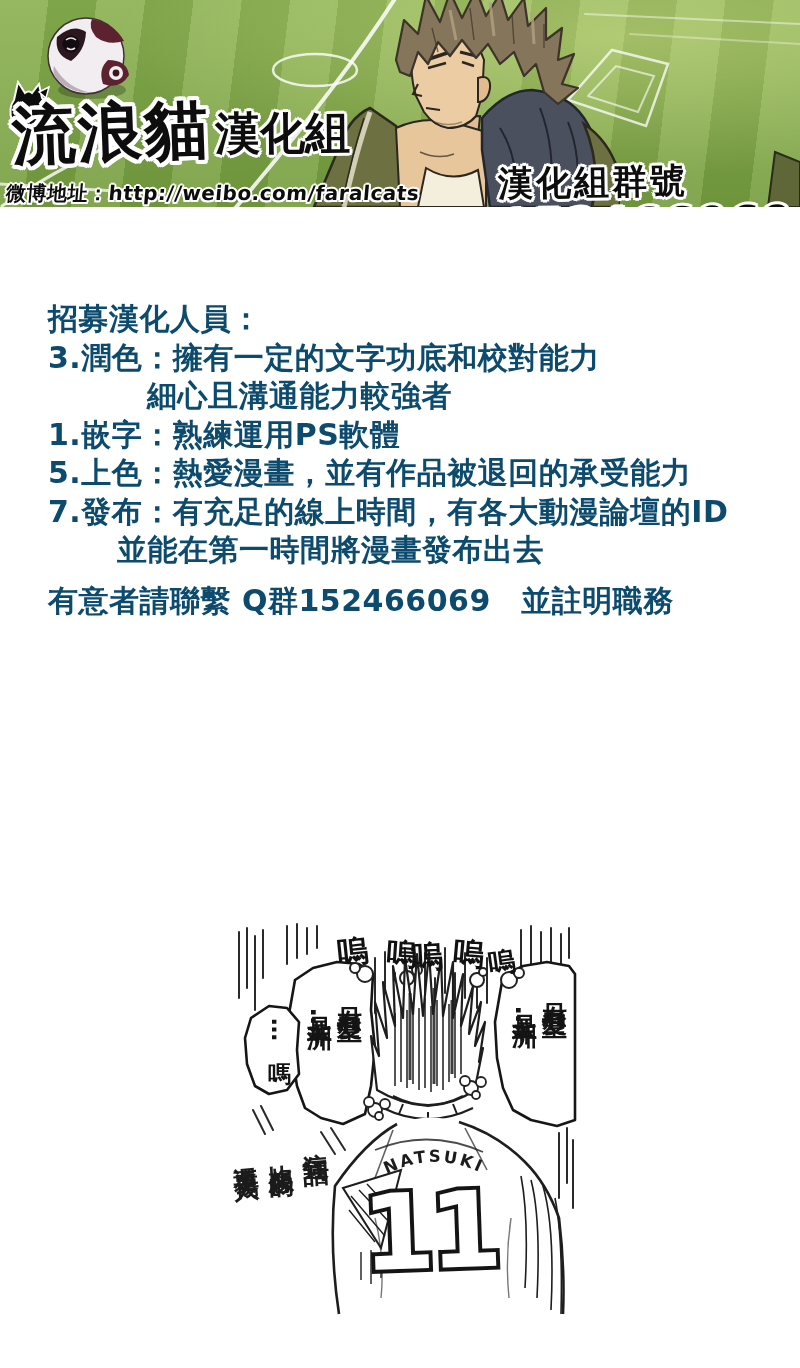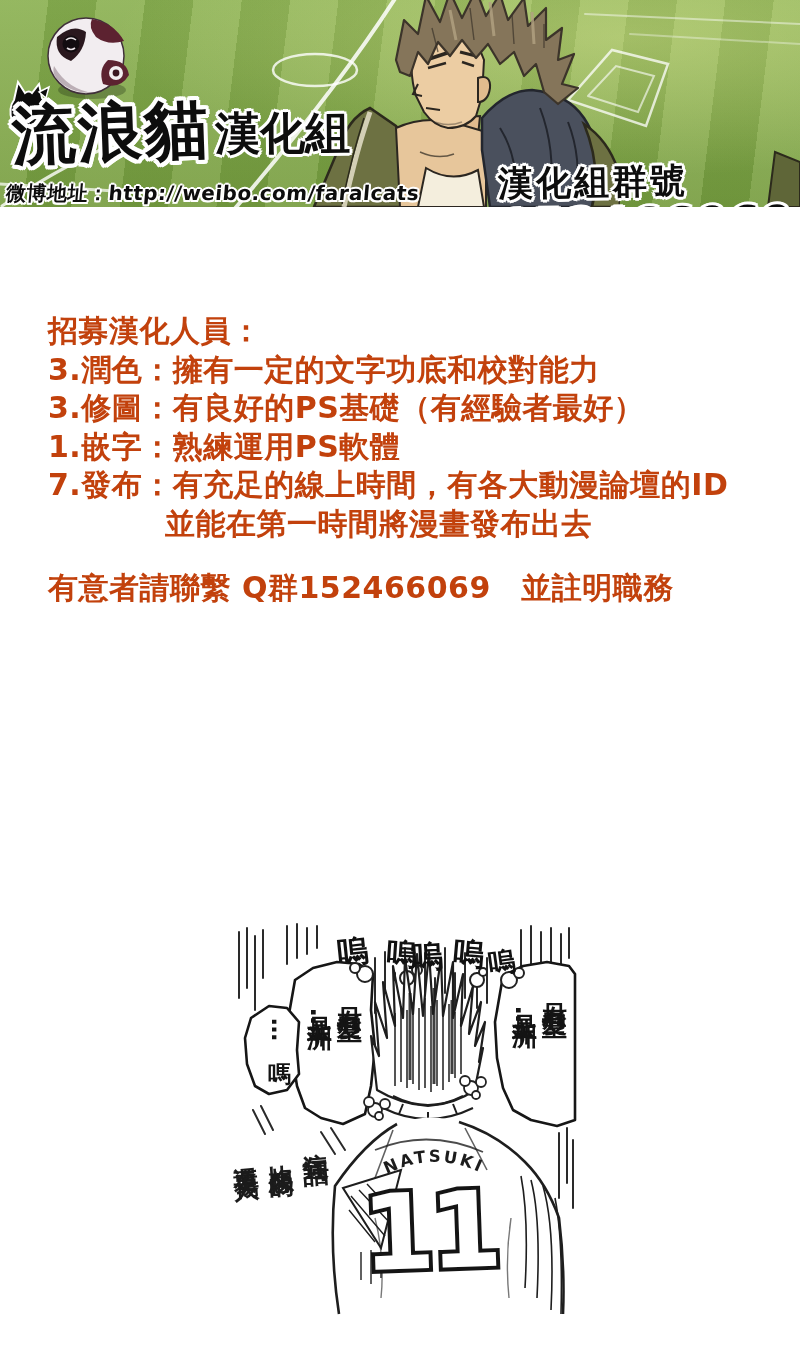--- a/index.html
+++ b/index.html
@@ -34,25 +34,25 @@
   
   .ow2{text-shadow:2px 0 0 #fff,-2px 0 0 #fff,0 2px 0 #fff,0 -2px 0 #fff,
        1.5px 1.5px 0 #fff,-1.5px 1.5px 0 #fff,1.5px -1.5px 0 #fff,-1.5px -1.5px 0 #fff;}
   .ow3{text-shadow:3px 0 0 #fff,-3px 0 0 #fff,0 3px 0 #fff,0 -3px 0 #fff,
        2.2px 2.2px 0 #fff,-2.2px 2.2px 0 #fff,2.2px -2.2px 0 #fff,-2.2px -2.2px 0 #fff;}
   .ow4{text-shadow:4px 0 0 #fff,-4px 0 0 #fff,0 4px 0 #fff,0 -4px 0 #fff,
        3px 3px 0 #fff,-3px 3px 0 #fff,3px -3px 0 #fff,-3px -3px 0 #fff,
        2px 4px 0 #fff,-2px 4px 0 #fff,2px -4px 0 #fff,-2px -4px 0 #fff;}
 
   
-  .recruit{position:absolute;left:48px;top:312px;color:#c2410c;z-index:1;}
+  .recruit{position:absolute;left:48px;top:300px;color:#0c4a6e;z-index:1;}
   .r-line{font-size:30px;line-height:38.5px;font-weight:bold;white-space:nowrap;letter-spacing:.5px;}
   .ind-a{margin-left:99px;}
-  .ind-b{margin-left:117px;}
-  .contact{margin-top:26px;}
+  .ind-b{margin-left:69px;}
+  .contact{margin-top:12px;}
 
   
   .panel{position:absolute;left:225px;top:918px;width:352px;height:400px;z-index:1;}
   .panel-art{position:absolute;left:0;top:0;}
   .vcol{position:absolute;writing-mode:vertical-rl;text-orientation:mixed;font-weight:bold;
         color:#141414;z-index:2;white-space:nowrap;}
   .b-col{font-size:25px;letter-spacing:4px;}
   .cap-col{font-size:25px;letter-spacing:3px;color:#1b1b1b;}
 </style>
 </head>
@@ -149,22 +149,23 @@
     <div class="weibo ow2">微博地址：http://weibo.com/faralcats</div>
     <div class="qq">
       <div class="qq-label ow3">漢化組群號</div>
       <div class="qq-number ow3">152466069</div>
     </div>
   </header>
 
   <main class="recruit">
     <div class="r-line">招募漢化人員：</div>
     <div class="r-line">3.潤色：擁有一定的文字功底和校對能力</div>
-    <div class="r-line">3.修圖：有良好的PS基礎（有經驗者最好）</div>
+    <div class="r-line ind-a">細心且溝通能力較強者</div>
     <div class="r-line">1.嵌字：熟練運用PS軟體</div>
+    <div class="r-line">5.上色：熱愛漫畫，並有作品被退回的承受能力</div>
     <div class="r-line">7.發布：有充足的線上時間，有各大動漫論壇的ID</div>
     <div class="r-line ind-b">並能在第一時間將漫畫發布出去</div>
     <div class="r-line contact">有意者請聯繫 Q群152466069　並註明職務</div>
   </main>
 
   <section class="panel">
     <svg class="panel-art" width="352" height="400" viewBox="0 0 352 400">
 
       <g stroke="#2a2a2a" stroke-width="2" stroke-linecap="round" fill="none">
         <path d="M14,14 V80 M22,10 V70 M30,18 V92 M38,12 V60"></path>

